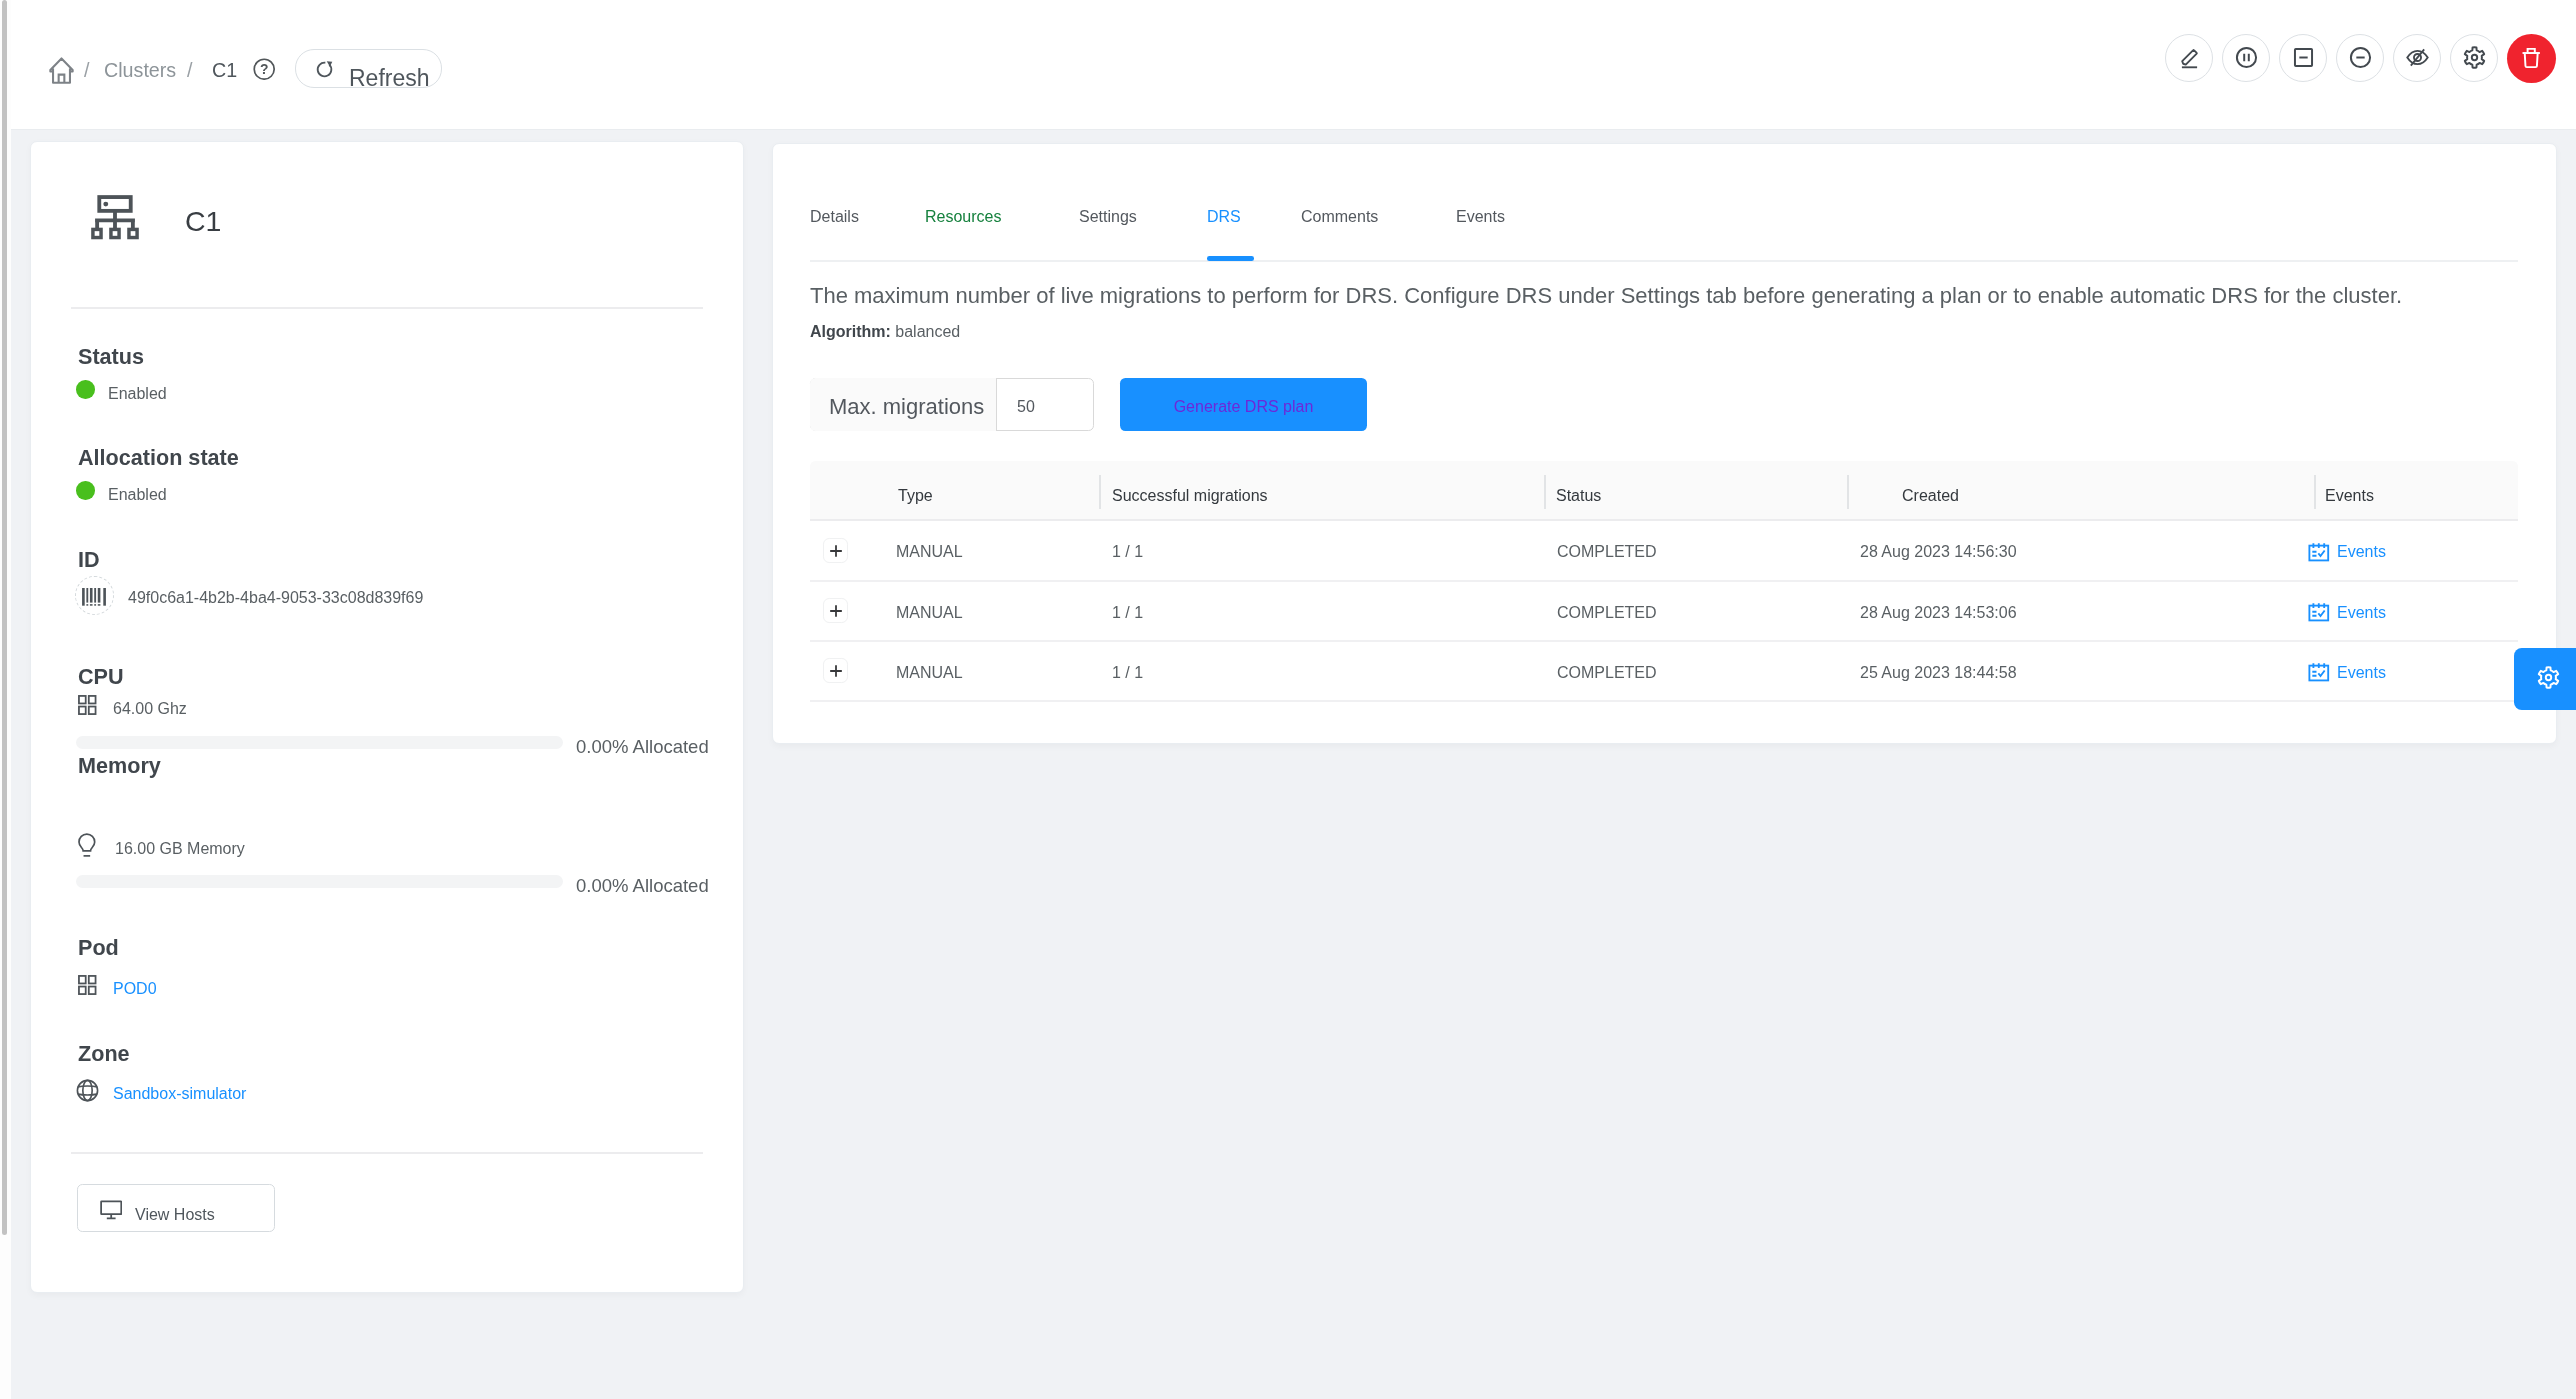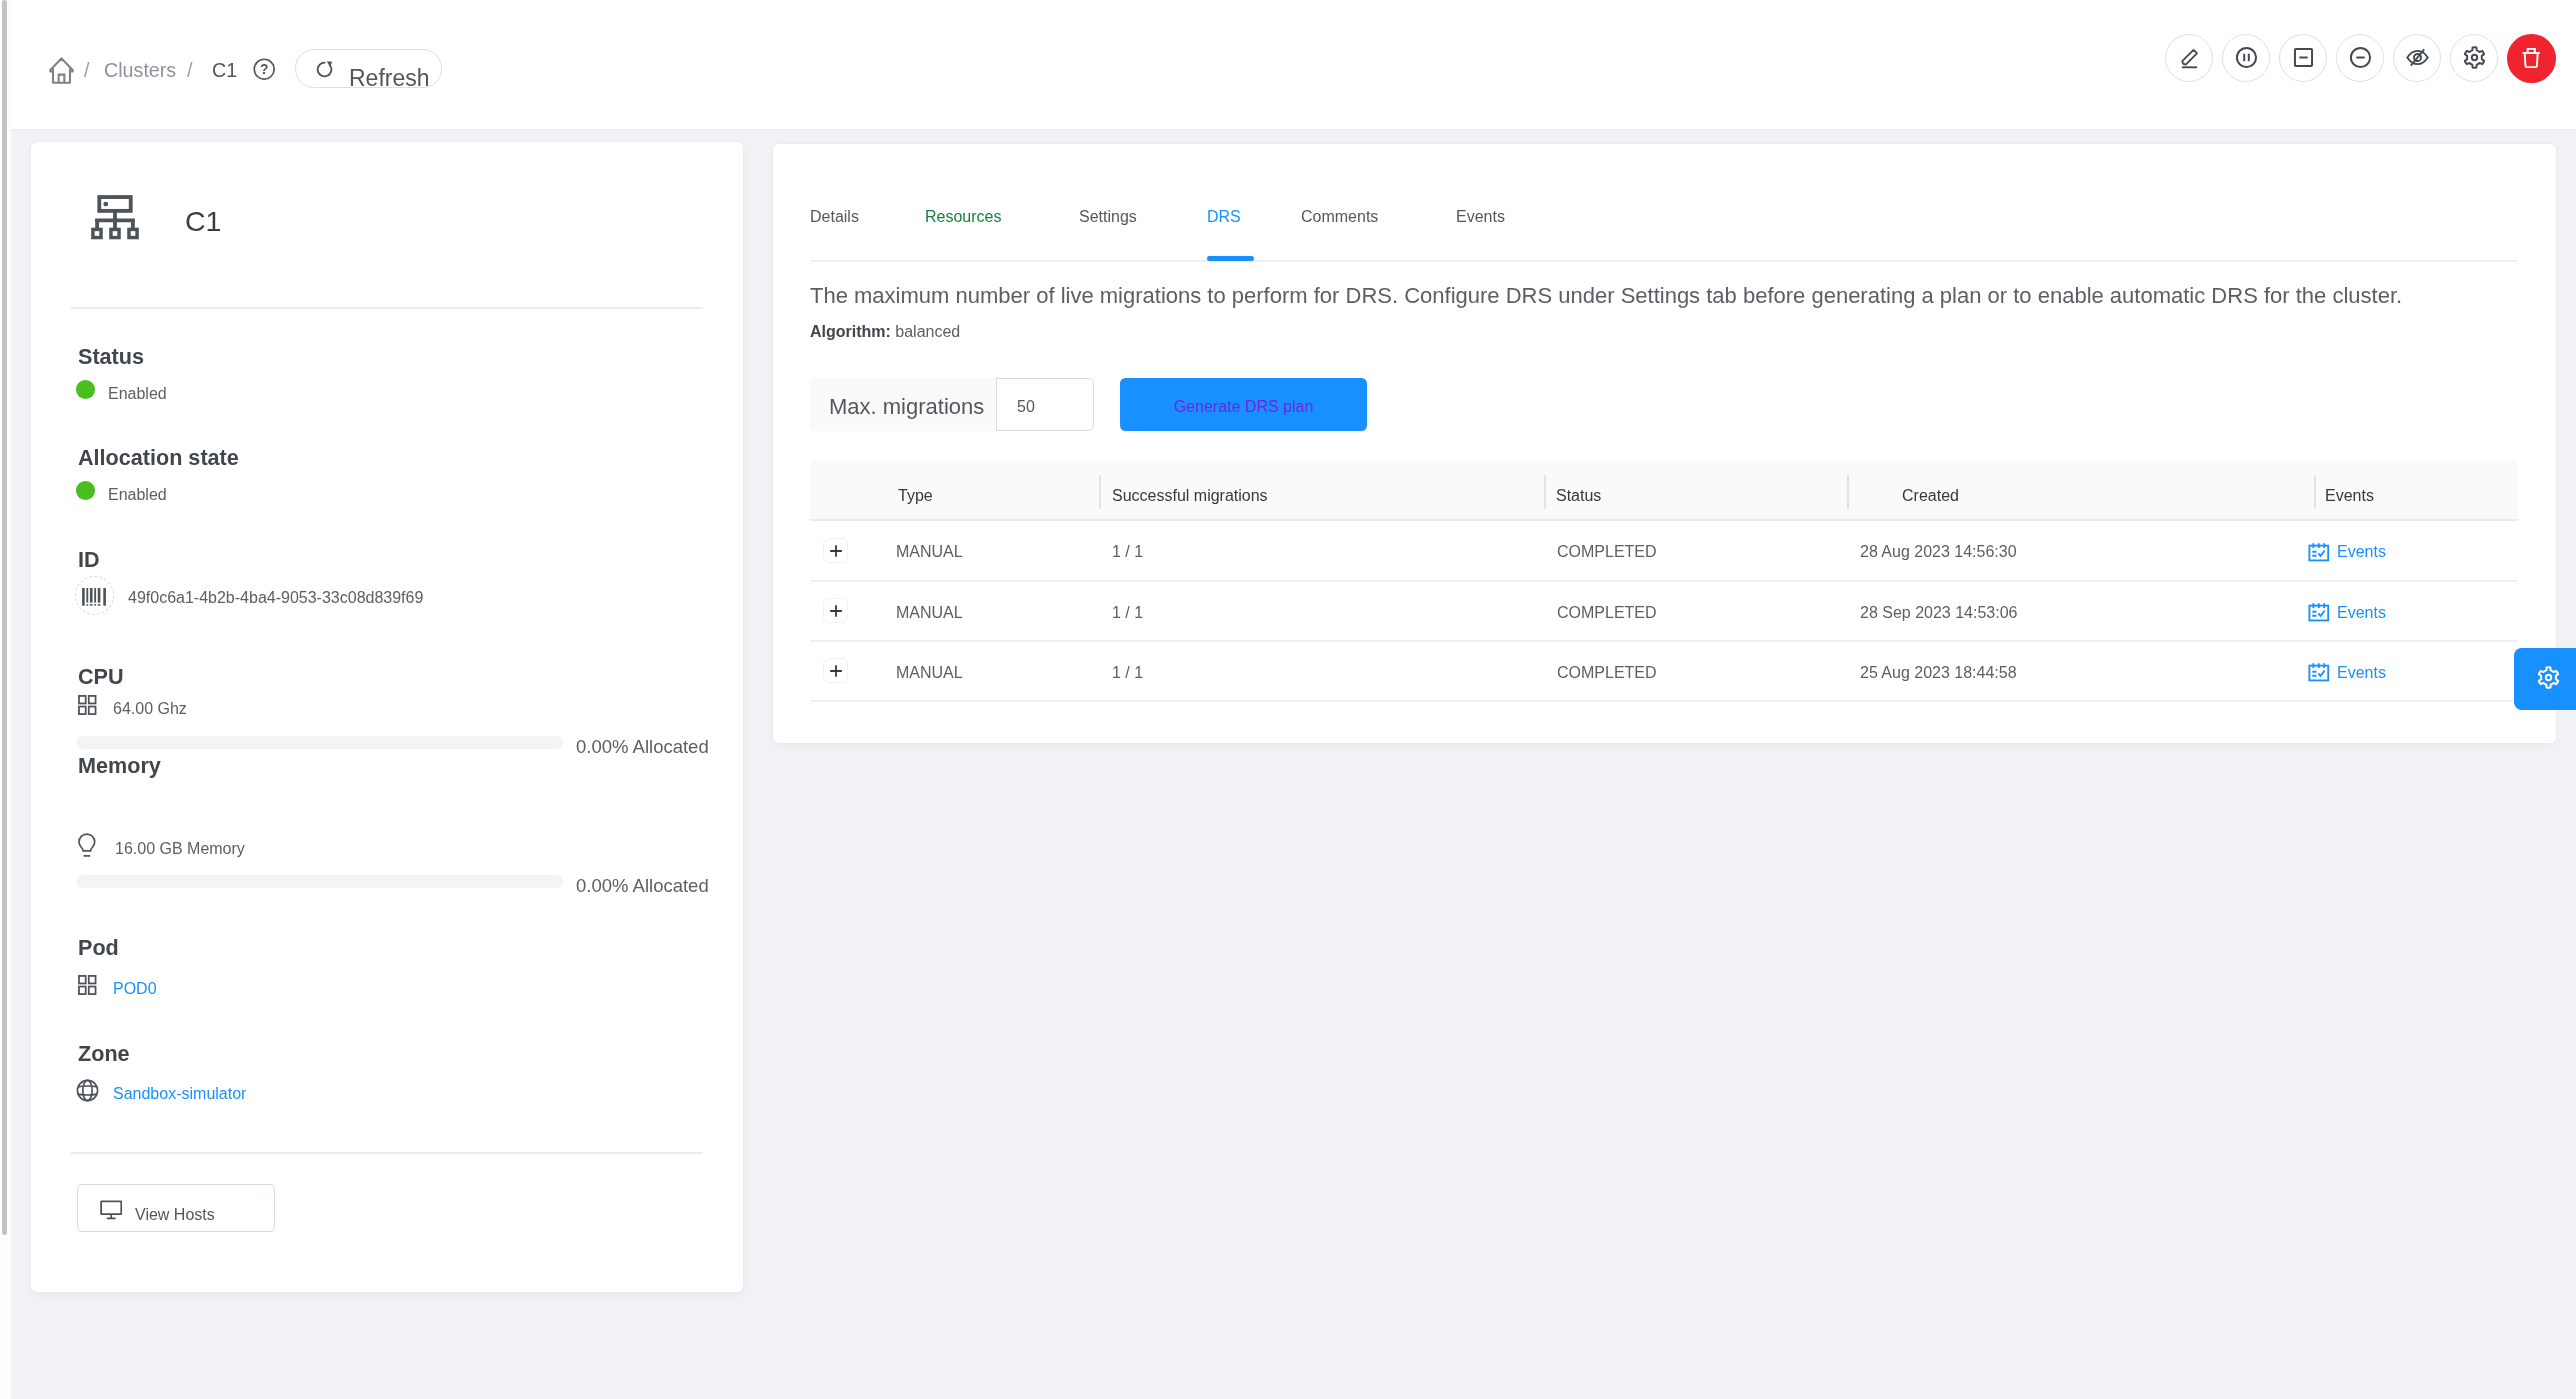--- a/index.html
+++ b/index.html
@@ -224,21 +224,21 @@
 </svg>
 <div class="val blue" style="left:2337px; top:540px;">Events</div>
 
 <div class="abs" style="left:823px; top:598px; width:25px; height:25px; border:1.5px solid #f0f1f2; border-radius:6.2px; background:#fff;"></div>
 <svg style="left:829px; top:604px;" width="14" height="14" viewBox="0 0 18 18" stroke="#38393b" stroke-width="2.3">
     <path d="M9 1.5 L9 16.5 M1.5 9 L16.5 9"></path>
   </svg>
 <div class="val" style="left:896px; top:601px;">MANUAL</div>
 <div class="val" style="left:1112px; top:601px;">1 / 1</div>
 <div class="val" style="left:1557px; top:601px;">COMPLETED</div>
-<div class="val" style="left:1860px; top:601px;">28 Sep 2023 14:53:06</div>
+<div class="val" style="left:1860px; top:601px;">28 Aug 2023 14:53:06</div>
 <svg style="left:2308px; top:603px;" width="21.6" height="18.5" viewBox="0 0 28 24" fill="none" stroke="#1890ff" stroke-width="2.4">
   <rect x="1.8" y="3.4" width="24.4" height="19.2"></rect>
   <path d="M7 0.4 L7 6.4 M14 0.4 L14 6.4 M21 0.4 L21 6.4"></path>
   <path d="M5.6 11.4 L11 11.4 M5.6 16.6 L11 16.6"></path>
   <path d="M13.4 13.6 L16.2 16.8 L21.6 9.8"></path>
 </svg>
 <div class="val blue" style="left:2337px; top:601px;">Events</div>
 
 <div class="abs" style="left:823px; top:658px; width:25px; height:25px; border:1.5px solid #f0f1f2; border-radius:6.2px; background:#fff;"></div>
 <svg style="left:829px; top:664px;" width="14" height="14" viewBox="0 0 18 18" stroke="#38393b" stroke-width="2.3">

